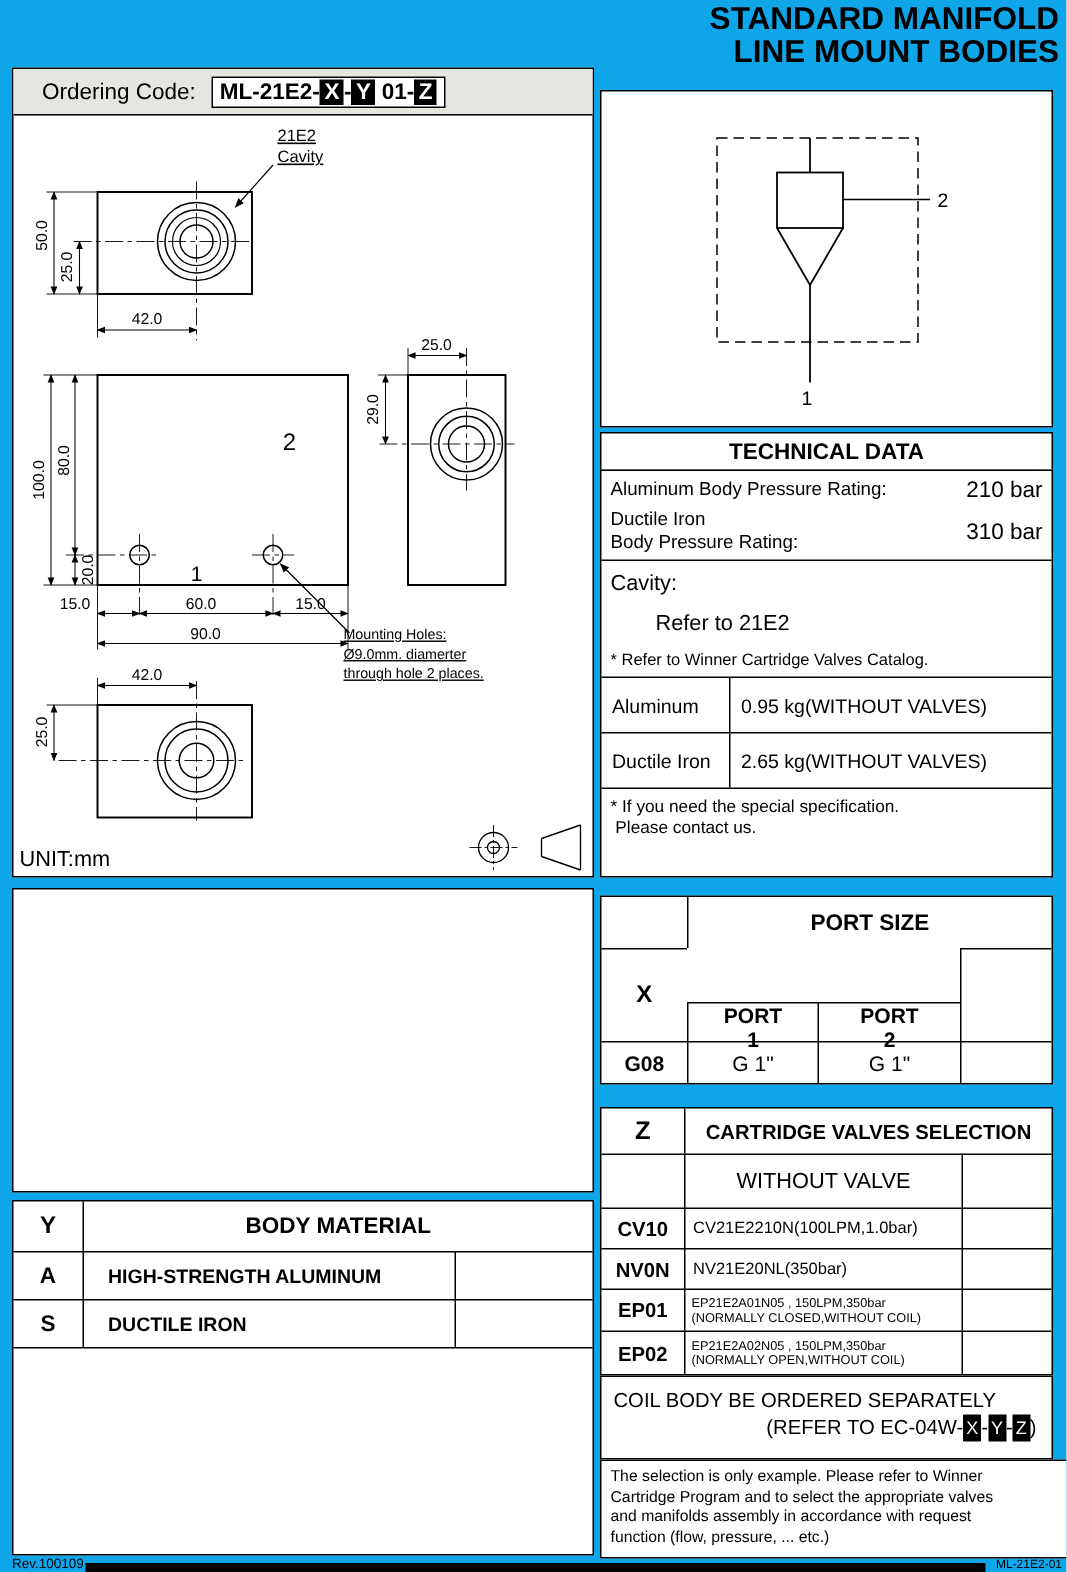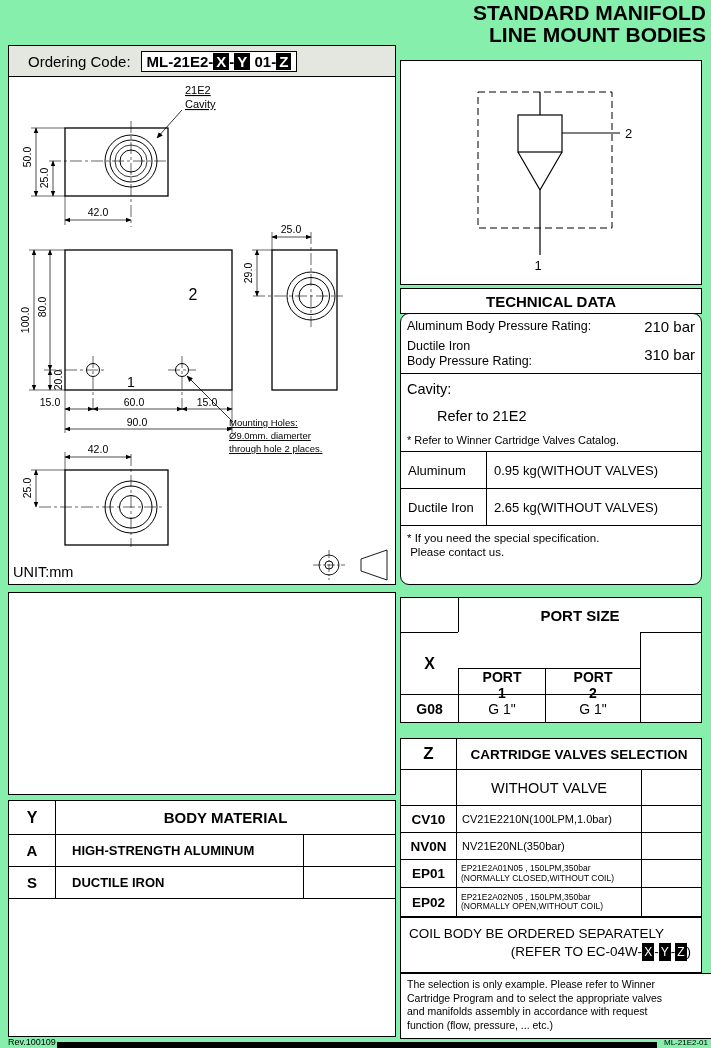--- a/index.html
+++ b/index.html
@@ -1,16 +1,16 @@
 <!DOCTYPE html>
 <html><head>
 <meta charset="utf-8">
 <style>
   html,body{margin:0;padding:0;background:#fff;}
-  .page{position:relative;width:711px;height:1048px;background:#86efac;color:#000;
+  .page{position:relative;width:711px;height:1048px;background:#0ea5e9;color:#000;
         font-family:"Liberation Sans",sans-serif;overflow:hidden;}
   .abs{position:absolute;}
   .box{border:1.5px solid #000;box-sizing:border-box;background:#fff;}
   .bl{border-left:1px solid #000;}
   .bt{border-top:1px solid #000;}
   .center{display:flex;align-items:center;justify-content:center;}
 
   .doc-title{top:2px;right:5px;text-align:right;font-weight:bold;font-size:21px;line-height:21.5px;}
 
   
@@ -28,21 +28,21 @@
   .callout{font:11px "Liberation Sans",sans-serif;fill:#000;text-decoration:underline;}
   .mnote{font:9.5px "Liberation Sans",sans-serif;fill:#000;text-decoration:underline;}
   .lbl2{font:16px "Liberation Sans",sans-serif;fill:#000;}
   .lbl1{font:14px "Liberation Sans",sans-serif;fill:#000;}
   .unitt{font:14.5px "Liberation Sans",sans-serif;fill:#000;}
   .schlbl{font:13px "Liberation Sans",sans-serif;fill:#000;}
 
   
   .schematic-box{left:400px;top:60px;width:302px;height:225px;}
   .td-header{left:400px;top:288px;width:302px;height:26px;font-weight:bold;font-size:15px;}
-  .td-body{left:400px;top:313px;width:302px;height:272px;font-size:13px;border-radius:9px;}
+  .td-body{left:400px;top:313px;width:302px;height:272px;font-size:13px;}
   .press-rows{border-bottom:1px solid #000;padding:2px 0;}
   .press-row{display:flex;justify-content:space-between;align-items:center;padding:2px 6px;}
   .press-label{font-size:12.5px;line-height:15px;white-space:pre-line;}
   .press-value{font-size:15px;}
   .cavity-sec{padding:7px 6px 5px;}
   .cavity-label{font-size:14.5px;}
   .cavity-value{font-size:14.5px;margin:11px 0 10px 30px;}
   .cavity-note{font-size:11px;}
   .weight-table{border-top:1px solid #000;border-bottom:1px solid #000;}
   .wt-row{display:flex;height:36px;}

